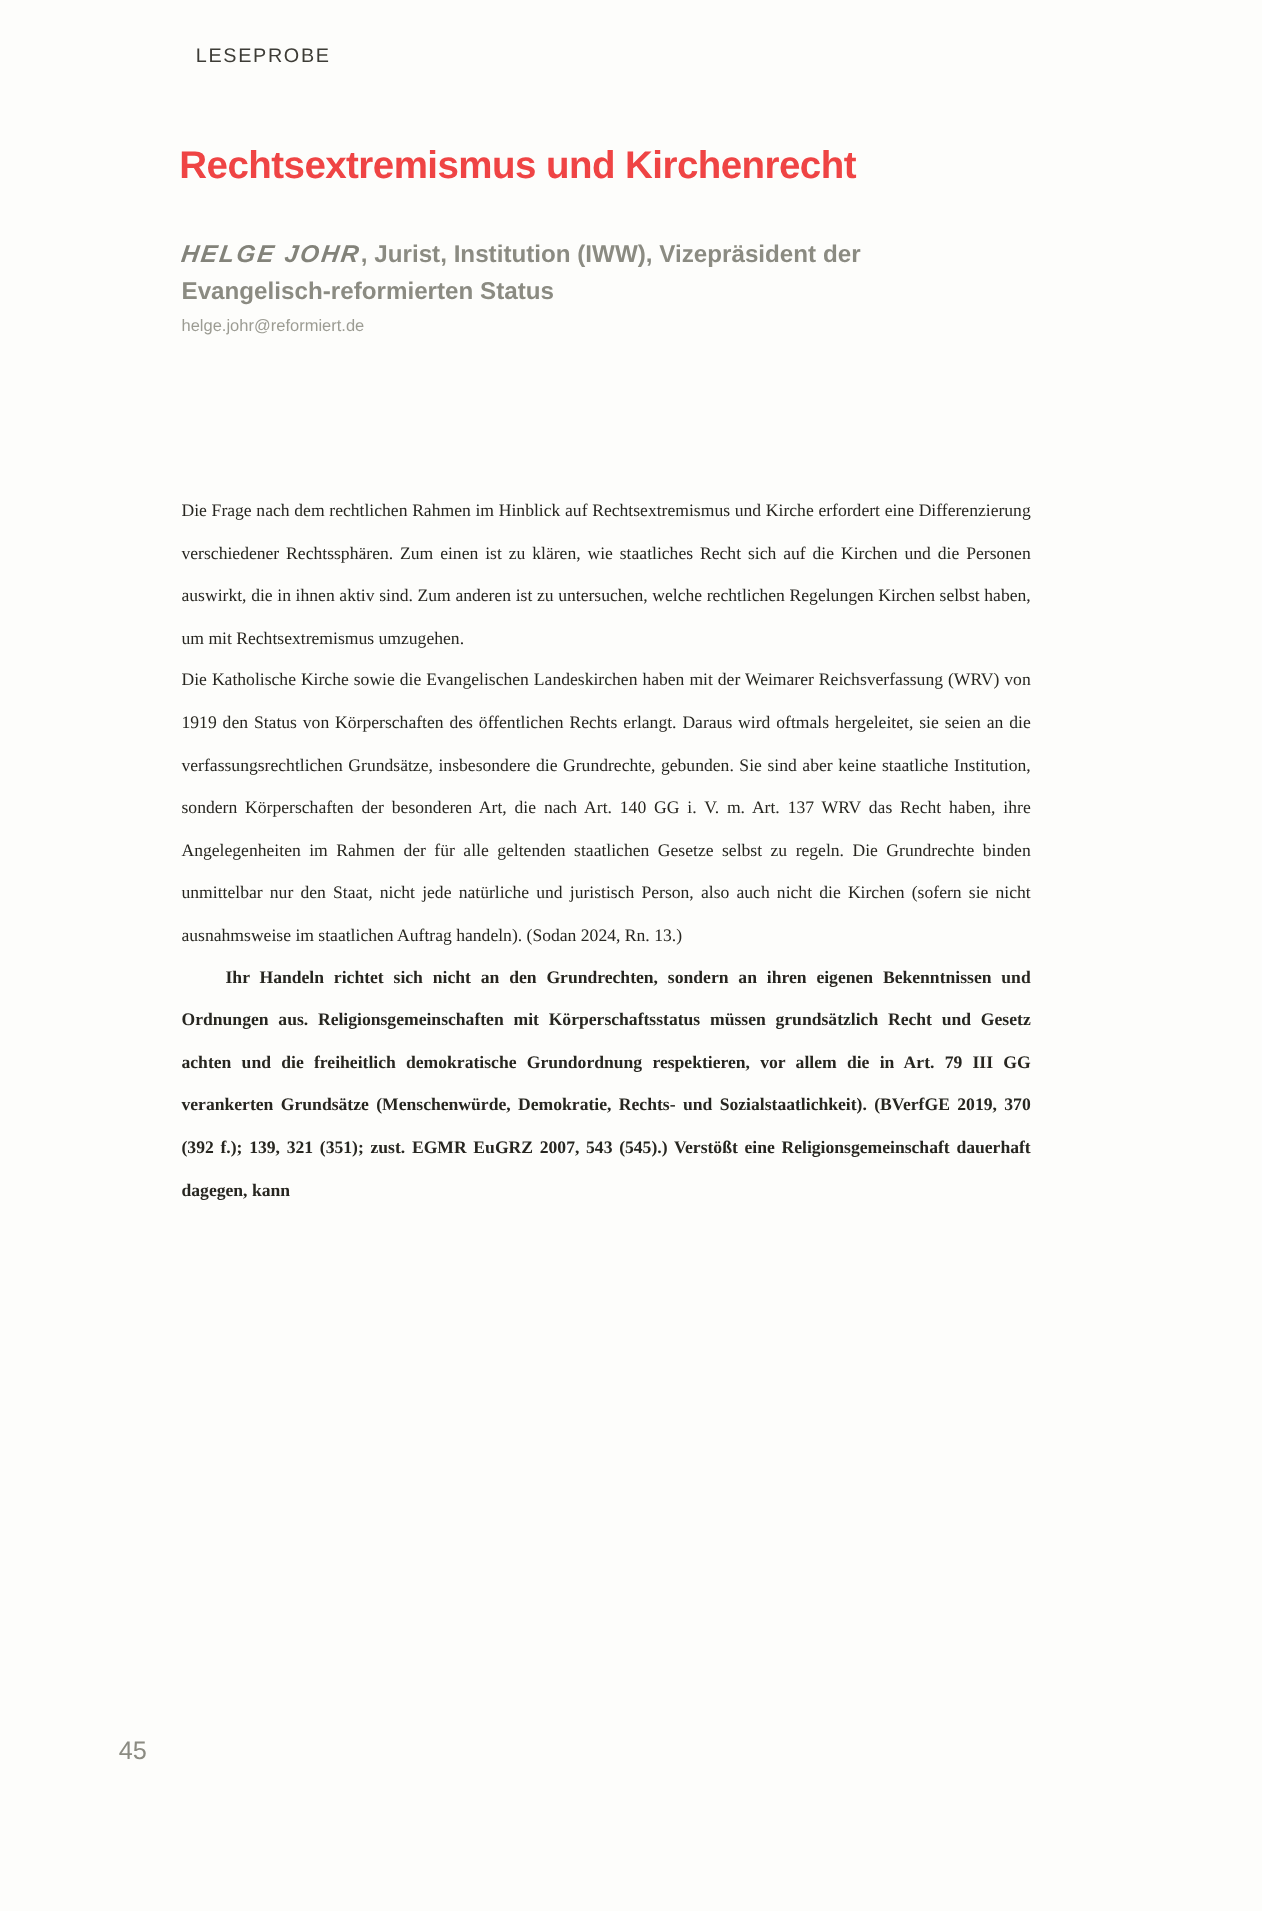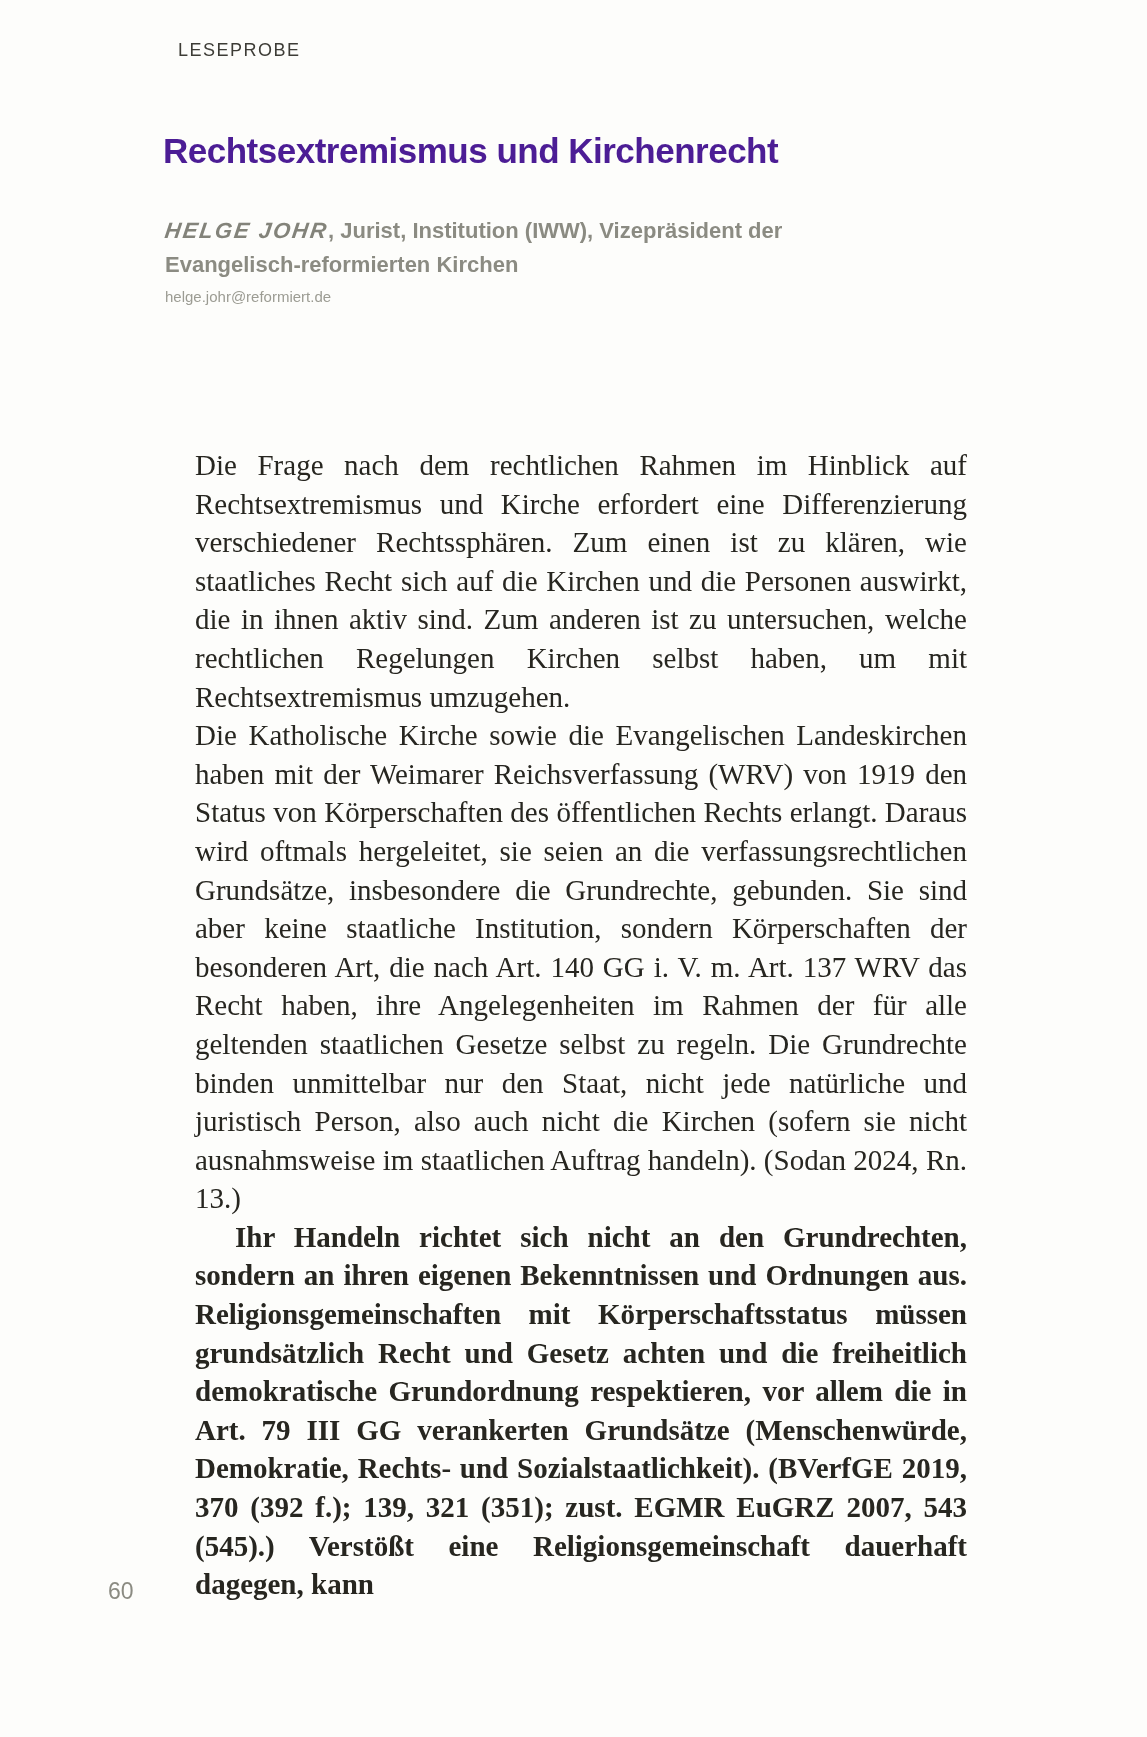--- a/index.html
+++ b/index.html
@@ -24,21 +24,21 @@
     color: #3d3c36;
   }
   .title {
     position: absolute;
     left: 163px;
     top: 108px;
     width: 800px;
     font-size: 35px;
     font-weight: 700;
     letter-spacing: -0.5px;
-    color: #4c1d95;
+    color: #ef4444;
   }
   .author-block {
     position: absolute;
     left: 165px;
     top: 214px;
     width: 700px;
     font-size: 22px;
     font-weight: 700;
     line-height: 34px;
     color: #8b8b82;
@@ -58,25 +58,24 @@
     font-size: 15px;
     font-weight: 400;
     color: #9c9c93;
   }
   .body-text {
     position: absolute;
     left: 165px;
     top: 446px;
     width: 772px;
     font-family: "Liberation Serif", serif;
-    font-size: 29px;
+    font-size: 16px;
     line-height: 38.6px;
     color: #272620;
     text-align: justify;
-    margin-left: 30px;
   }
   .body-text p {
     margin: 0;
   }
   .body-text p.indented {
     text-indent: 40px;
     font-weight: bold;
   }
   .page-number {
     position: absolute;
@@ -90,26 +89,26 @@
 <body>
 
 <div class="page">
 
   <div class="kicker">LESEPROBE</div>
 
   <h1 class="title">Rechtsextremismus und Kirchenrecht</h1>
 
   <div class="author-block">
     <span class="author-name">HELGE JOHR</span><span>, Jurist, Institution (IWW), Vizepräsident der</span>
-    <span>Evangelisch-reformierten Kirchen</span>
+    <span>Evangelisch-reformierten Status</span>
   </div>
 
   <div class="author-email">helge.johr@reformiert.de</div>
 
   <div class="body-text">
     <p>Die Frage nach dem rechtlichen Rahmen im Hinblick auf Rechtsextremismus und Kirche erfordert eine Differenzierung verschiedener Rechtssphären. Zum einen ist zu klären, wie staatliches Recht sich auf die Kirchen und die Personen auswirkt, die in ihnen aktiv sind. Zum anderen ist zu untersuchen, welche rechtlichen Regelungen Kirchen selbst haben, um mit Rechtsextremismus umzugehen.</p>
     <p>Die Katholische Kirche sowie die Evangelischen Landeskirchen haben mit der Weimarer Reichsverfassung (WRV) von 1919 den Status von Körperschaften des öffentlichen Rechts erlangt. Daraus wird oftmals hergeleitet, sie seien an die verfassungsrechtlichen Grundsätze, insbesondere die Grundrechte, gebunden. Sie sind aber keine staatliche Institution, sondern Körperschaften der besonderen Art, die nach Art. 140 GG i. V. m. Art. 137 WRV das Recht haben, ihre Angelegenheiten im Rahmen der für alle geltenden staatlichen Gesetze selbst zu regeln. Die Grundrechte binden unmittelbar nur den Staat, nicht jede natürliche und juristisch Person, also auch nicht die Kirchen (sofern sie nicht ausnahmsweise im staatlichen Auftrag handeln). (Sodan 2024, Rn. 13.)</p>
     <p class="indented">Ihr Handeln richtet sich nicht an den Grundrechten, sondern an ihren eigenen Bekenntnissen und Ordnungen aus. Religionsgemeinschaften mit Körperschaftsstatus müssen grundsätzlich Recht und Gesetz achten und die freiheitlich demokratische Grundordnung respektieren, vor allem die in Art. 79 III GG verankerten Grundsätze (Menschenwürde, Demokratie, Rechts- und Sozialstaatlichkeit). (BVerfGE 2019, 370 (392 f.); 139, 321 (351); zust. EGMR EuGRZ 2007, 543 (545).) Verstößt eine Religionsgemeinschaft dauerhaft dagegen, kann</p>
   </div>
 
-  <div class="page-number">60</div>
+  <div class="page-number">45</div>
 
 </div>
 
 </body></html>

